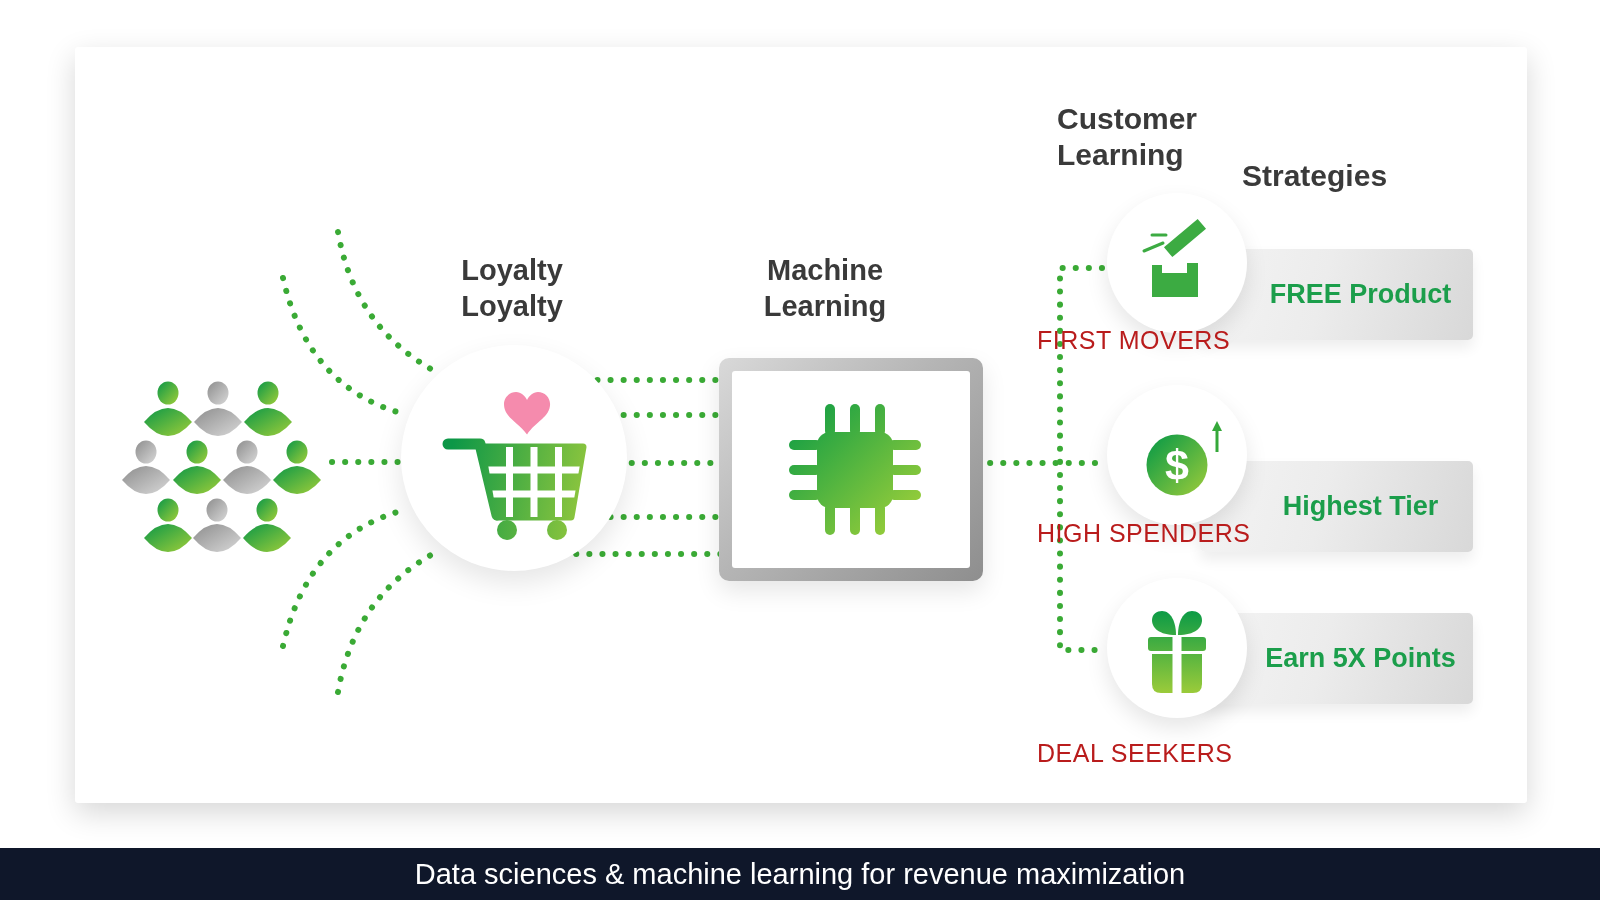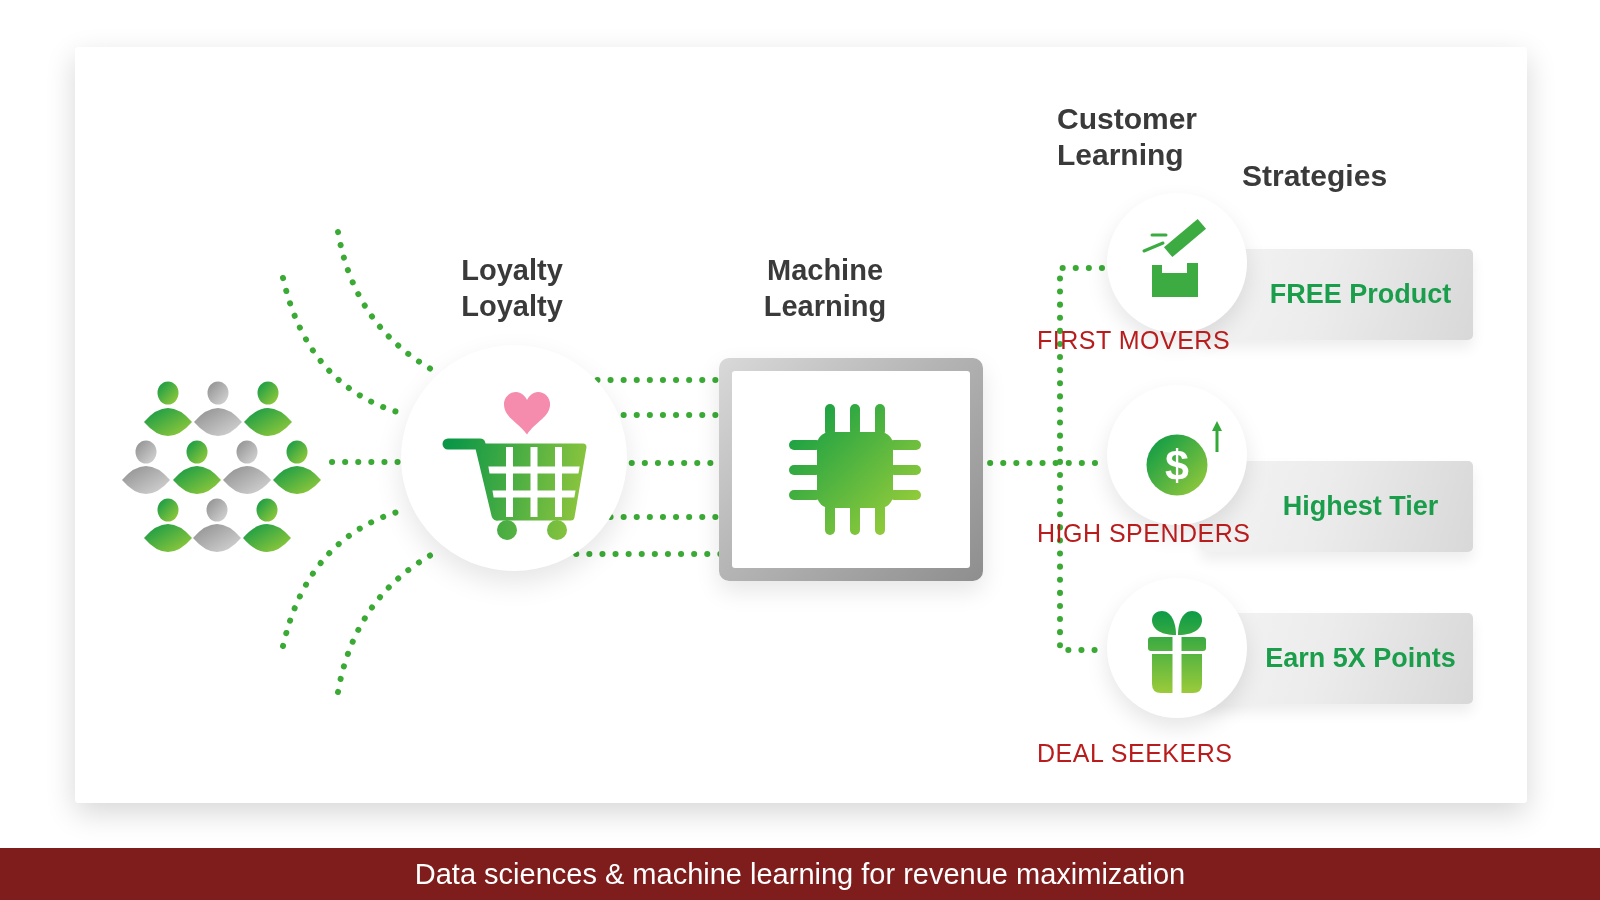--- a/index.html
+++ b/index.html
@@ -21,21 +21,21 @@
             align-items:center;justify-content:center;}
   .seg-circle{position:absolute;width:140px;height:140px;border-radius:50%;background:#ffffff;
               box-shadow:0 10px 22px rgba(0,0,0,0.10);z-index:3;}
   .strategy-bar{position:absolute;left:1200px;width:273px;height:91px;border-radius:5px;
                 background:linear-gradient(105deg,#f4f4f4 0%,#ececec 45%,#d8d8d8 100%);
                 box-shadow:0 8px 14px rgba(0,0,0,0.07);z-index:2;}
   .strategy-label{position:absolute;left:48px;right:0;top:0;bottom:0;text-align:center;
                   line-height:91px;font-weight:bold;font-size:27px;color:#1b9e4b;}
   .seg-label{position:absolute;left:1037px;width:280px;z-index:3;
              font-size:25px;font-weight:500;letter-spacing:0.5px;color:#b91c1c;}
-  .caption-bar{position:absolute;left:0;top:848px;width:1600px;height:52px;background:#7f1d1d;
+  .caption-bar{position:absolute;left:0;top:848px;width:1600px;height:52px;background:#0f172a;
                z-index:4;text-align:center;}
   .caption-text{line-height:52px;font-size:29px;font-weight:500;color:#ffffff;}
 </style>
 </head>
 <body>
 
 <div class="canvas">
 
   <div class="card"></div>
 

